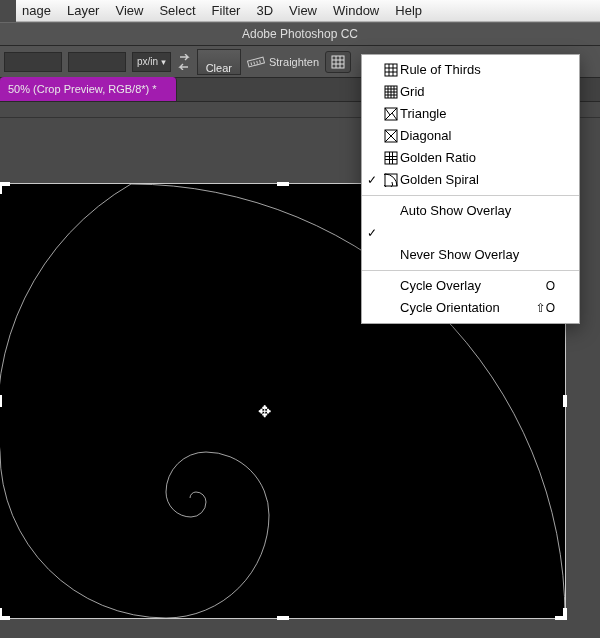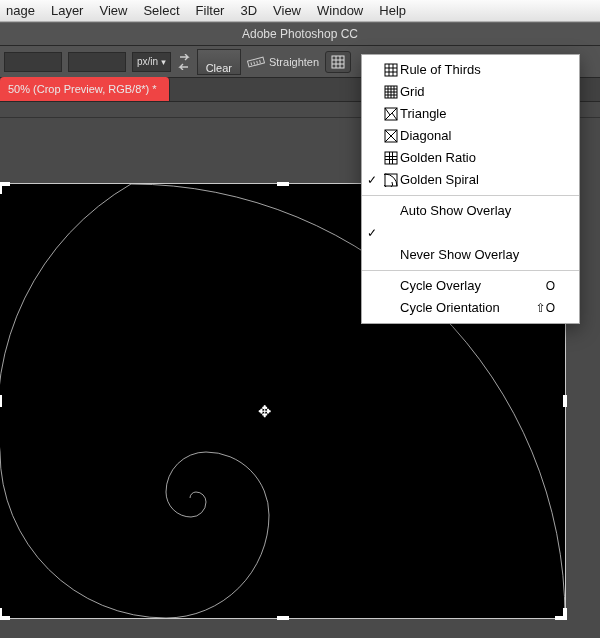--- a/index.html
+++ b/index.html
@@ -17,20 +17,21 @@
   .mac-menu {
     background: linear-gradient(#fbfbfb, #e2e2e2);
     height: 22px;
     display: flex;
     align-items: center;
     padding: 0 6px;
     gap: 16px;
     color: #222;
     font-size: 13px;
     border-bottom: 1px solid #b0b0b0;
+    margin-left: 16px;
   }
   .mac-menu span { cursor: default; }
   
   .app-title {
     background: #535353;
     height: 24px;
     border-top: 1px solid #686868;
     border-bottom: 1px solid #282828;
     display: flex;
     align-items: center;
@@ -97,24 +98,24 @@
   }
   
   .tab-bar {
     background: #424242;
     height: 24px;
     display: flex;
     align-items: flex-end;
     border-bottom: 1px solid #282828;
   }
   .tab {
-    background: #ef4444;
+    background: #a21caf;
     border-right: 1px solid #2a2a2a;
     height: 24px;
-    padding: 0 12px 0 8px;
+    padding: 0 19px 0 8px;
     display: flex;
     align-items: center;
     font-size: 11px;
     color: #e8e8e8;
     border-top-left-radius: 4px;
     border-top-right-radius: 4px;
   }
   
   .ruler-corner {
     position: absolute;

